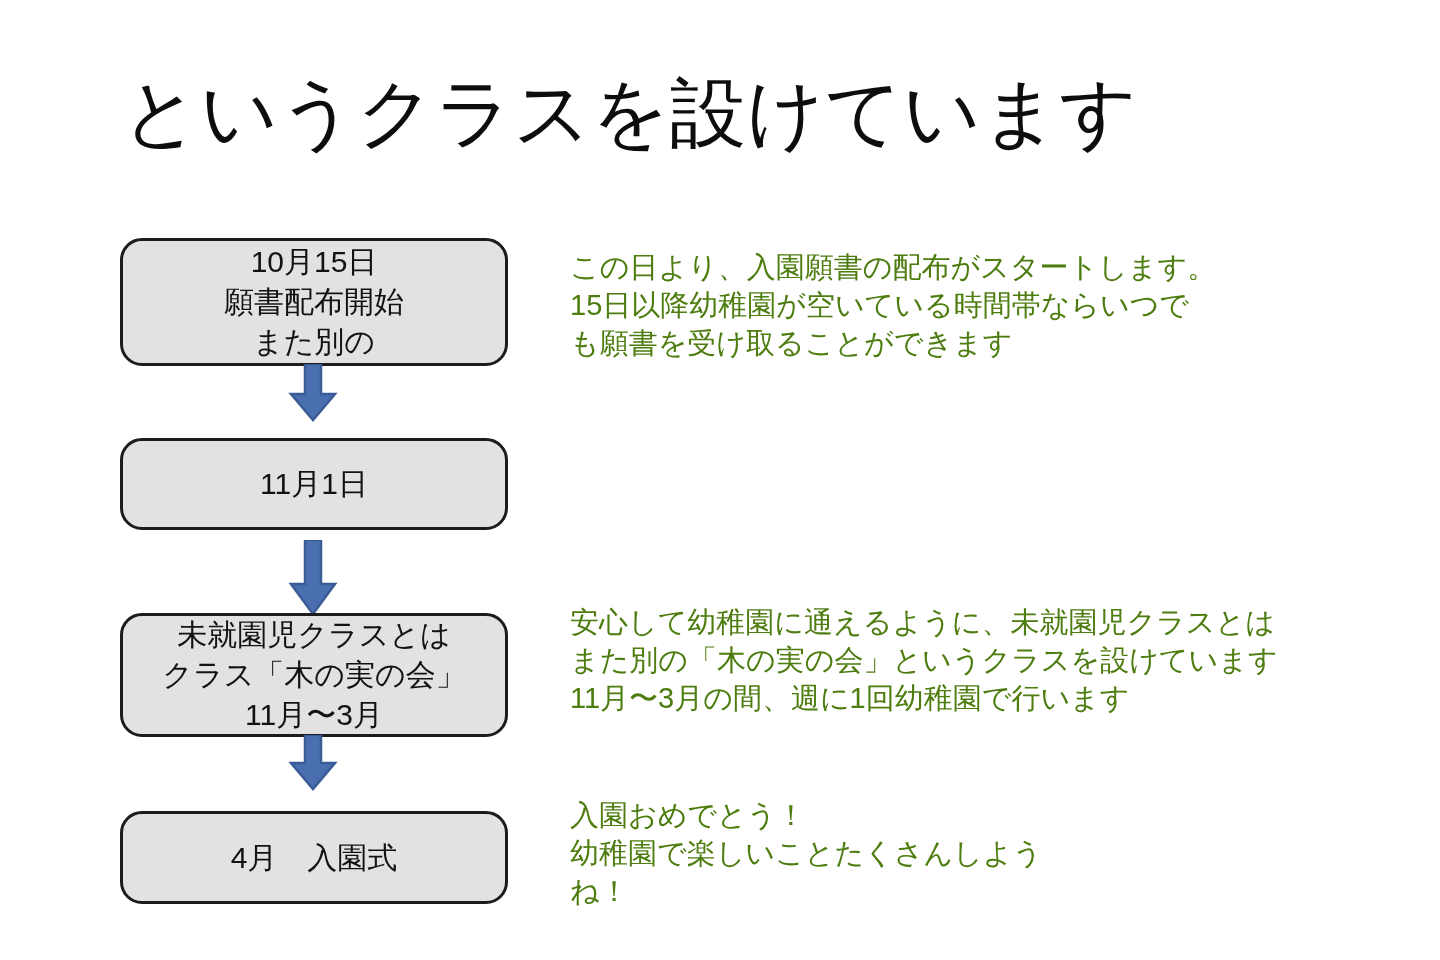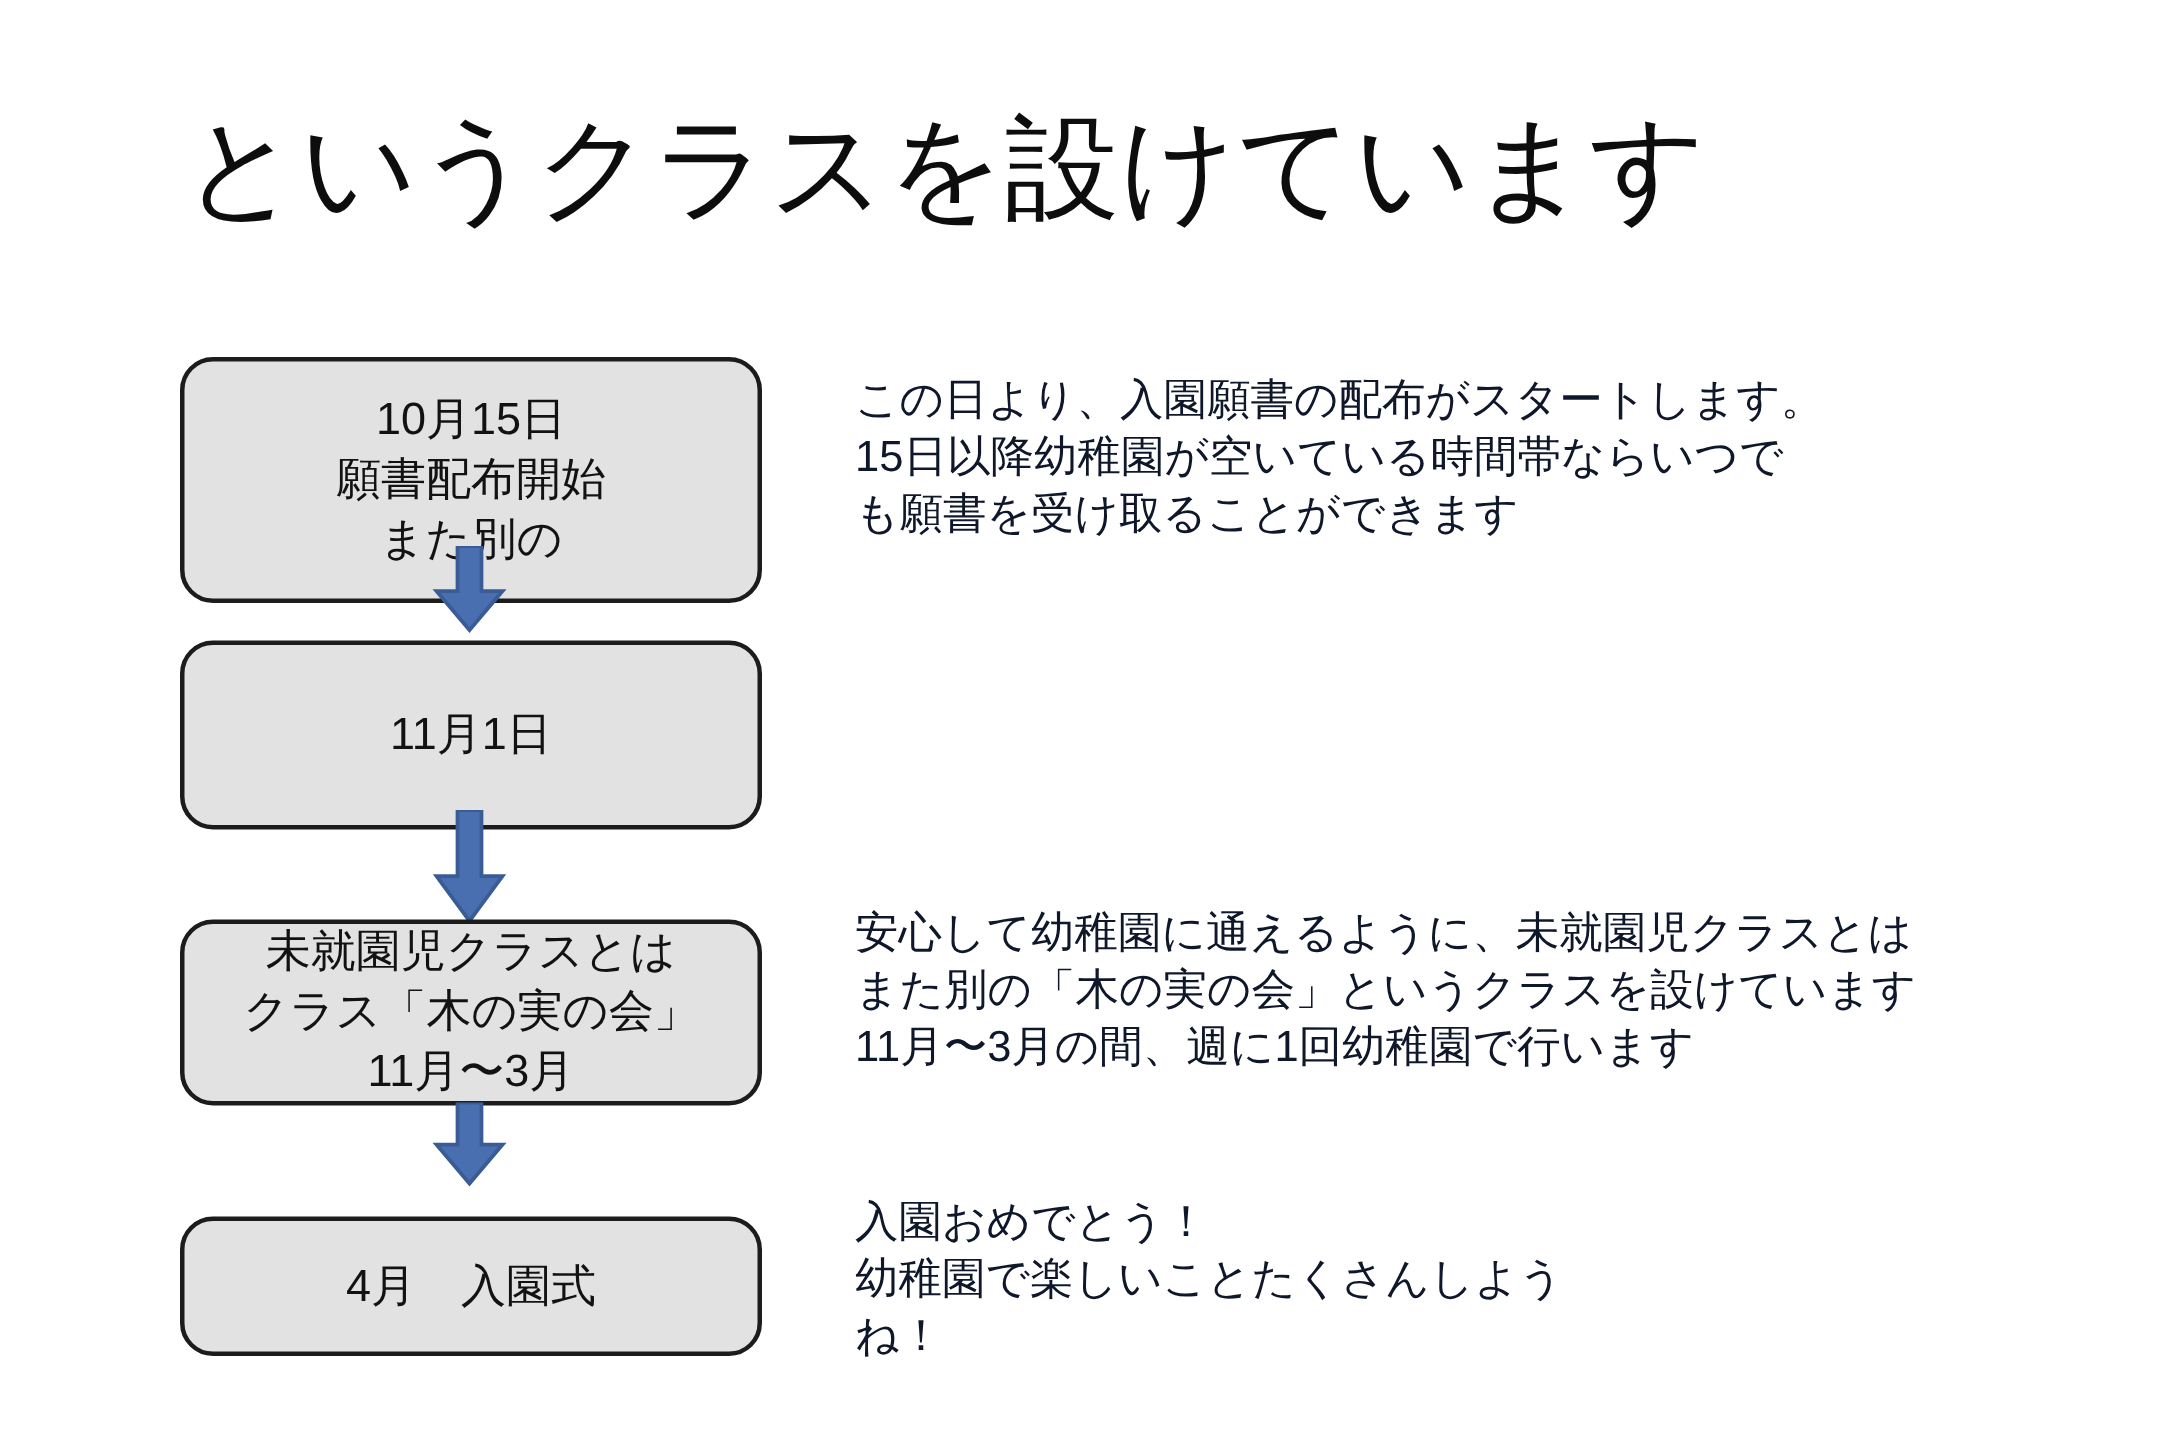--- a/index.html
+++ b/index.html
@@ -54,41 +54,41 @@
     font-size: 30px;
     line-height: 1.33;
     font-weight: 400;
     text-align: center;
   }
   .flow-box .bline {
     display: block;
     white-space: nowrap;
   }
 
-  .box-1 { top: 238px; height: 164px; }
-  .box-2 { top: 427px; height: 126px; }
+  .box-1 { top: 238px; height: 128px; }
+  .box-2 { top: 438px; height: 92px; }
   .box-3 { top: 613px; height: 124px; }
   .box-4 { top: 811px; height: 93px; }
 
   
   .flow-arrow {
     position: absolute;
     left: 283px;
     width: 60px;
   }
   .arrow-1 { top: 364px; height: 58px; }
   .arrow-2 { top: 540px; height: 76px; }
   .arrow-3 { top: 735px; height: 56px; }
   .flow-arrow svg { display: block; width: 100%; height: 100%; }
 
   
   .desc {
     position: absolute;
     left: 570px;
-    color: #0f172a;
+    color: #4d7c0f;
     font-size: 29px;
     line-height: 38px;
     font-weight: 400;
     white-space: pre-line;
   }
   .desc-1 { top: 248px; width: 830px; }
   .desc-2 { top: 424px; width: 840px; }
   .desc-3 { top: 603px; width: 820px; }
   .desc-4 { top: 796px; width: 700px; }
 </style>

